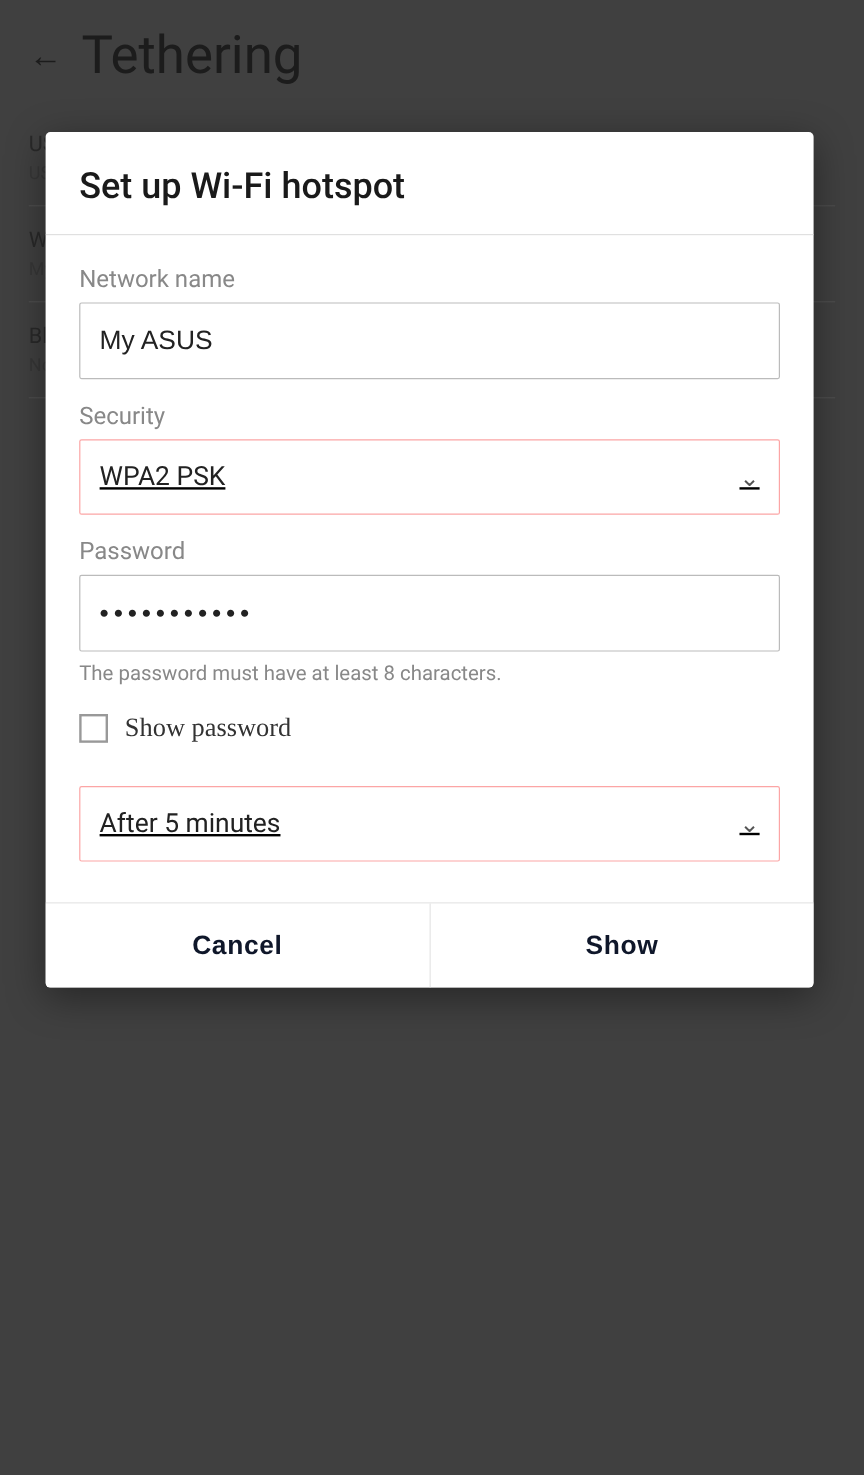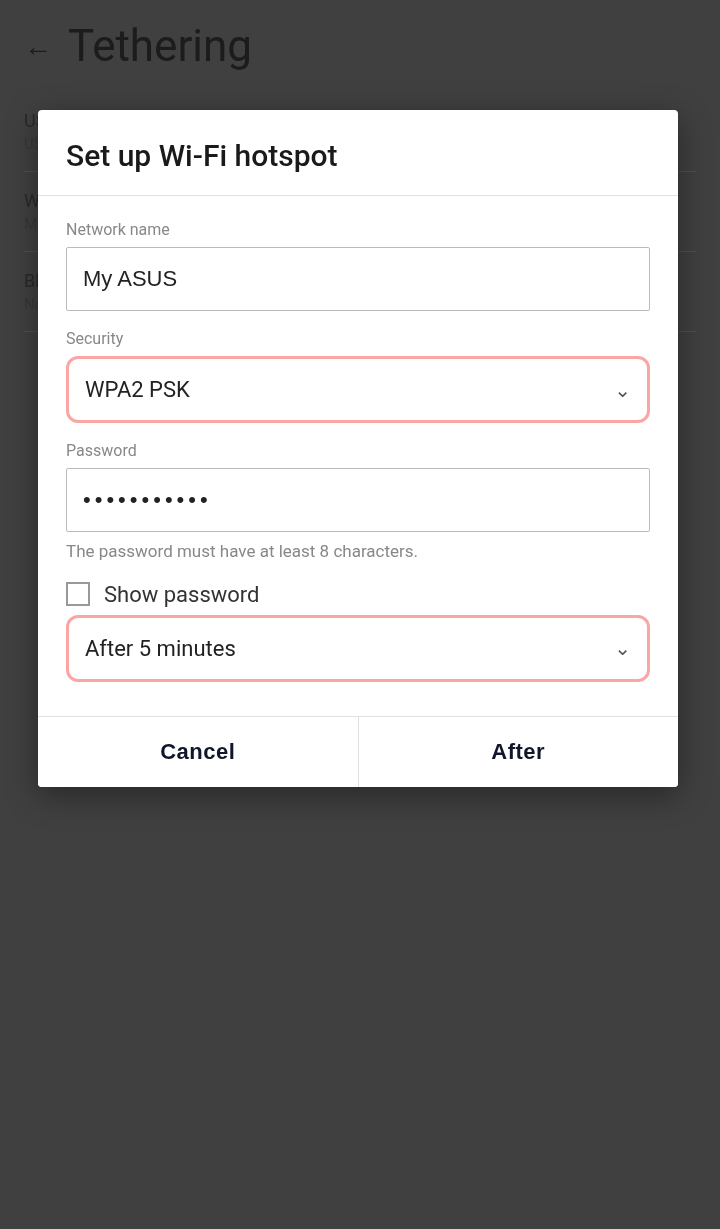--- a/index.html
+++ b/index.html
@@ -89,43 +89,44 @@
       border-bottom: 1px solid #e0e0e0;
     }
 
     .dialog-body {
       padding: 20px 28px 16px 28px;
       max-height: 860px;
       overflow-y: auto;
     }
 
     .field-label {
-      font-size: 16px;
+      font-size: 20px;
       color: #888;
       margin-bottom: 8px;
       margin-top: 4px;
     }
 
     .text-input {
       width: 100%;
       border: 1px solid #bbb;
       padding: 18px 16px;
       font-size: 22px;
       color: #222;
       outline: none;
       border-radius: 2px;
       background: #fff;
     }
 
     .select-wrapper {
       position: relative;
       width: 100%;
-      border: 3px solid #fca5a5;
-      border-radius: 12px;
-      background: #fff;
+      border: 1px solid #fca5a5;
+      border-radius: 2px;
+      background: #fff;
+      text-decoration: underline;
     }
 
     .select-display {
       padding: 18px 16px;
       font-size: 22px;
       color: #222;
       display: flex;
       justify-content: space-between;
       align-items: center;
       cursor: pointer;
@@ -151,23 +152,24 @@
     .hint-text {
       font-size: 17px;
       color: #888;
       margin-top: 8px;
       margin-bottom: 14px;
       line-height: 1.4;
     }
 
     .checkbox-row {
       display: flex;
-      align-items: flex-start;
+      align-items: flex-end;
       gap: 14px;
-      margin-bottom: 8px;
+      margin-bottom: 36px;
+      font-family: Liberation Serif, serif;
     }
 
     .checkbox {
       width: 24px;
       height: 24px;
       border: 2px solid #999;
       background: #fff;
       flex-shrink: 0;
     }
 
@@ -273,15 +275,15 @@
           <span>After 5 minutes</span>
           <span class="chevron-down">⌄</span>
         </div>
       </div>
     </div>
 
   </div>
 
   <div class="dialog-actions">
     <button class="dialog-btn">Cancel</button>
-    <button class="dialog-btn">After</button>
+    <button class="dialog-btn">Show</button>
   </div>
 </div>
 
 </body></html>

